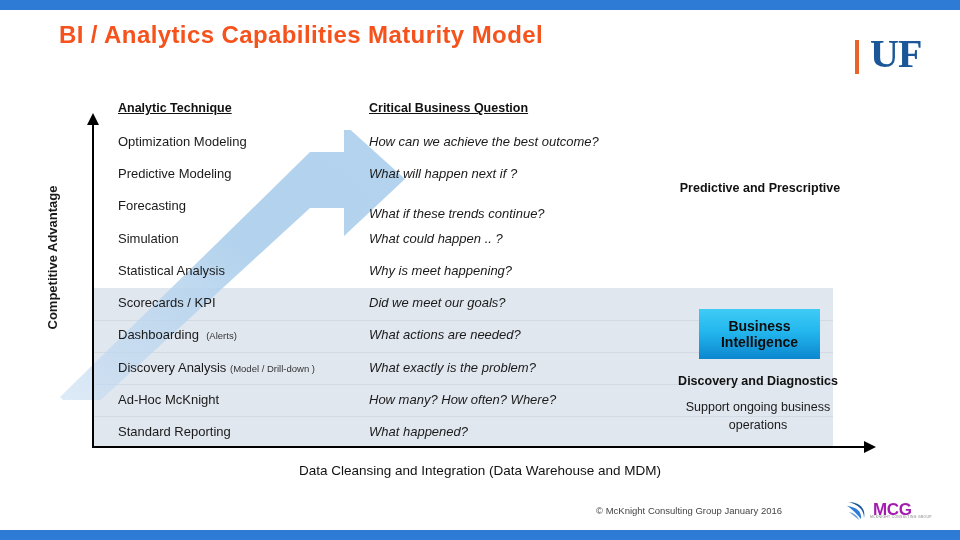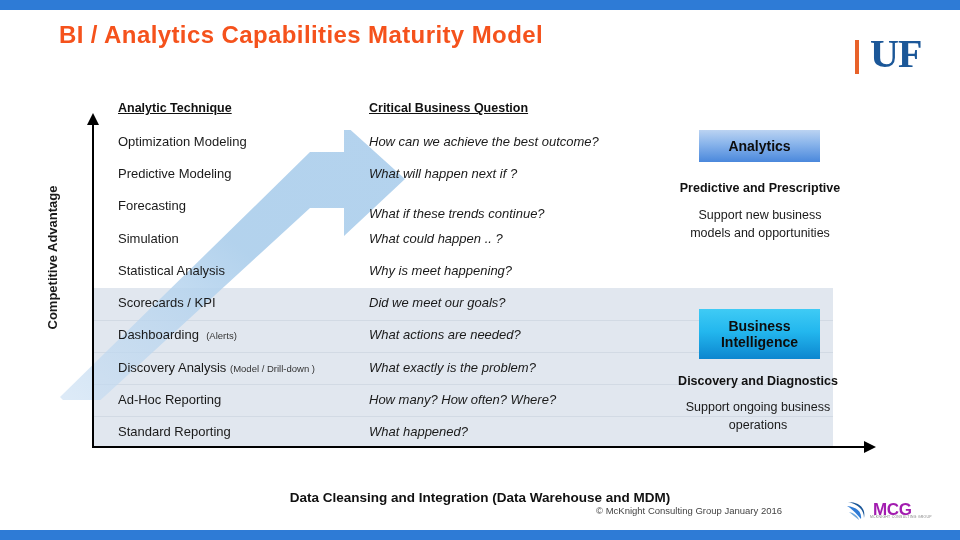--- a/index.html
+++ b/index.html
@@ -105,22 +105,22 @@
     position:absolute;width:240px;text-align:center;
     font-size:12.5px;color:#1a1a1a;line-height:1.42;
   }
   .rt-a-head{left:640px;top:181px;}
   .rt-a-body{left:640px;top:207px;}
   .rt-b-head{left:638px;top:374px;}
   .rt-b-body{left:638px;top:399px;}
 
   
   .foundation{
-    position:absolute;left:0;top:490px;width:960px;text-align:center;
-    font-size:13.5px;font-weight:bold;color:#111;
+    position:absolute;left:0;top:463px;width:960px;text-align:center;
+    font-size:13.5px;font-weight:normal;color:#111;
   }
   .copy{
     position:absolute;left:596px;top:505px;
     font-size:9.5px;color:#444;white-space:nowrap;
   }
 
   
   .mcg{position:absolute;left:845px;top:498px;width:72px;height:28px;}
   .mcg-txt{
     position:absolute;left:28px;top:2px;
@@ -211,34 +211,31 @@
       <span>Dashboarding</span>&nbsp;&nbsp;<span class="sub">(Alerts)</span>
     </div>
     <div class="rowcell cell-q" style="top:226px;">What actions are needed?</div>
 
     <div class="rowcell cell-tech" style="top:259px;">
       <span>Discovery Analysis</span>&nbsp;<span class="sub">(Model / Drill-down )</span>
     </div>
     <div class="rowcell cell-q" style="top:259px;">What exactly is the problem?</div>
 
     <div class="rowcell cell-tech" style="top:291px;">
-      <span>Ad-Hoc Reporting</span><span class="sub"></span>
+      <span>Ad-Hoc McKnight</span><span class="sub"></span>
     </div>
     <div class="rowcell cell-q" style="top:291px;">How many? How often?  Where?</div>
 
     <div class="rowcell cell-tech" style="top:323px;">
       <span>Standard Reporting</span><span class="sub"></span>
     </div>
     <div class="rowcell cell-q" style="top:323px;">What happened?</div>
   </div>
 
-  <div class="badge badge-analytics">Analytics</div>
   <div class="rt-head rt-a-head">Predictive and Prescriptive</div>
-  <div class="rt-body rt-a-body" style="white-space:pre-line;">Support new business
-models and opportunities</div>
 
   <div class="badge badge-bi" style="white-space:pre-line;">Business
 Intelligence</div>
   <div class="rt-head rt-b-head">Discovery and Diagnostics</div>
   <div class="rt-body rt-b-body" style="white-space:pre-line;">Support ongoing business
 operations</div>
 
   <div class="foundation">Data Cleansing and Integration (Data Warehouse and MDM)</div>
   <div class="copy">© McKnight Consulting Group January 2016</div>
 

